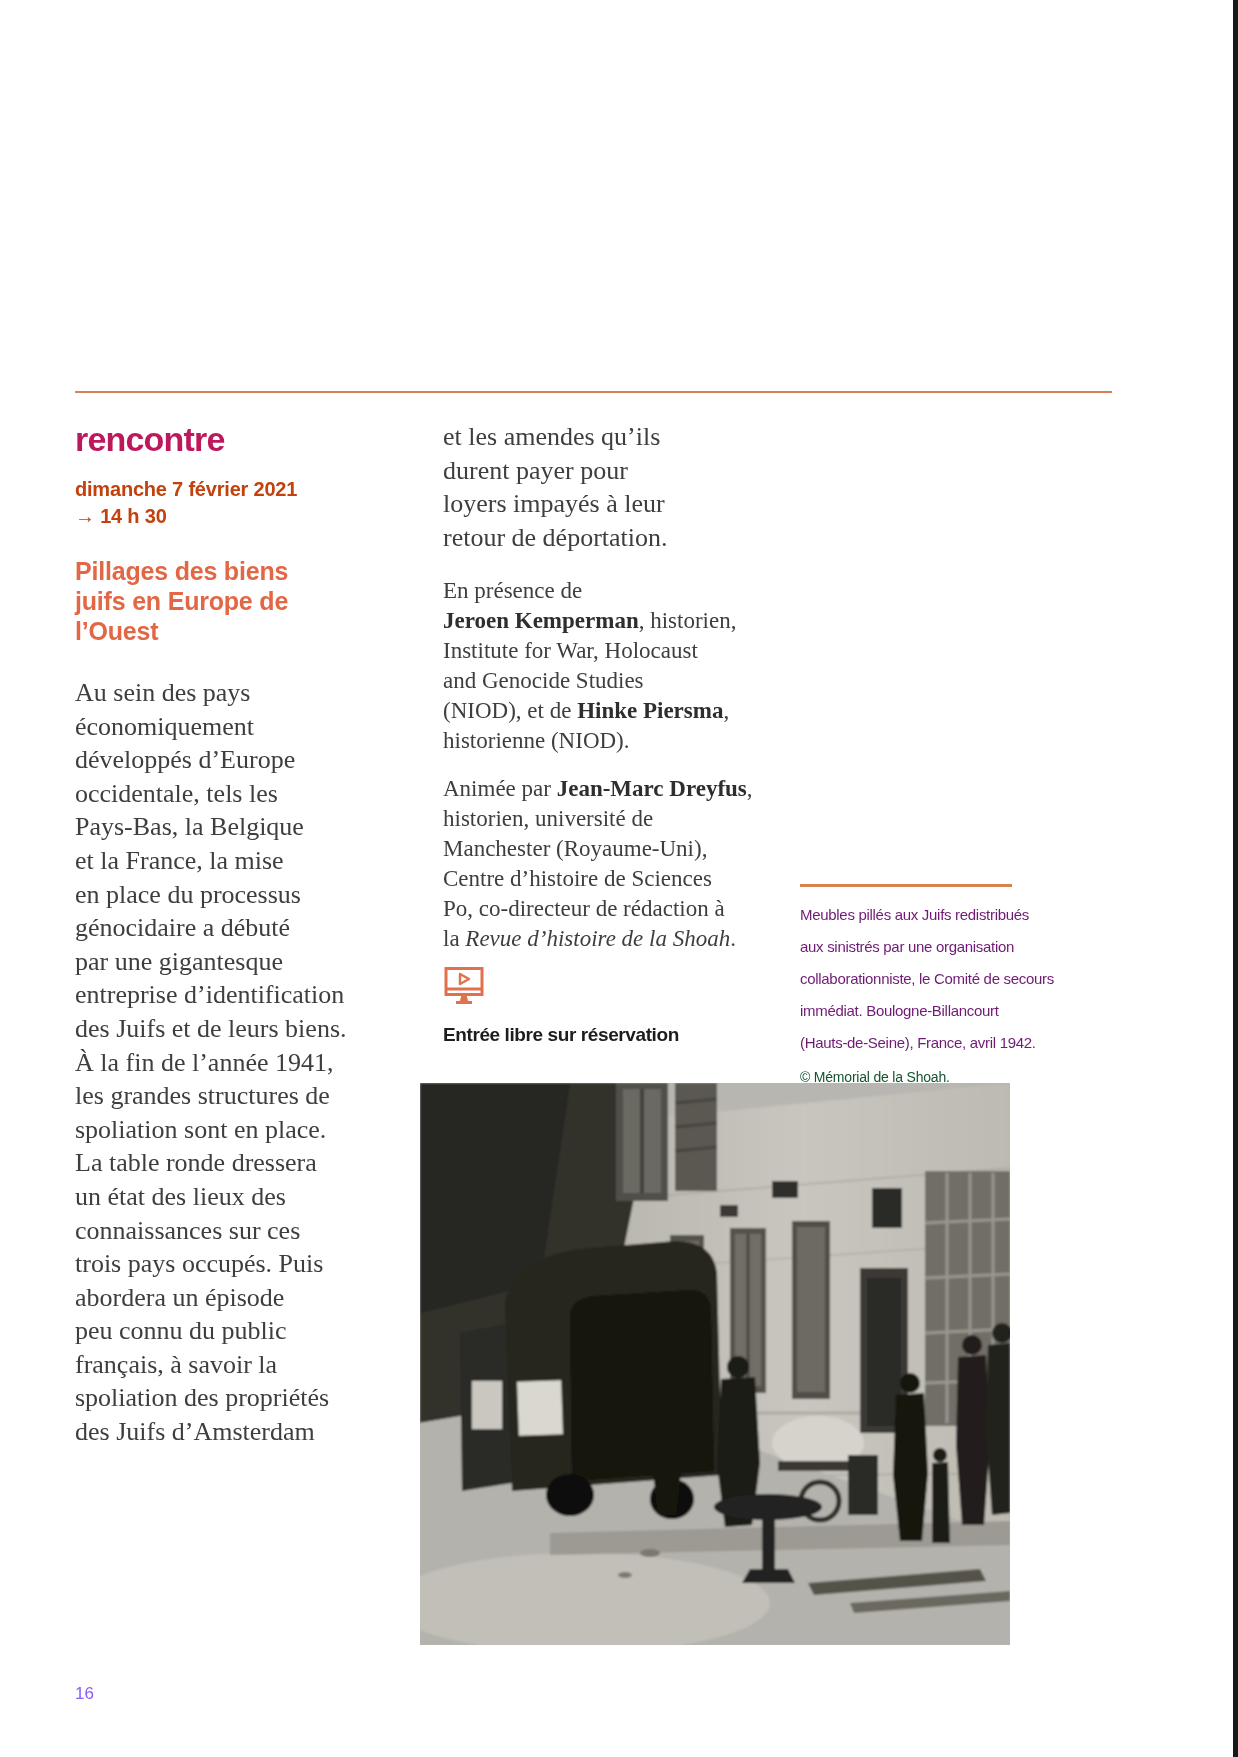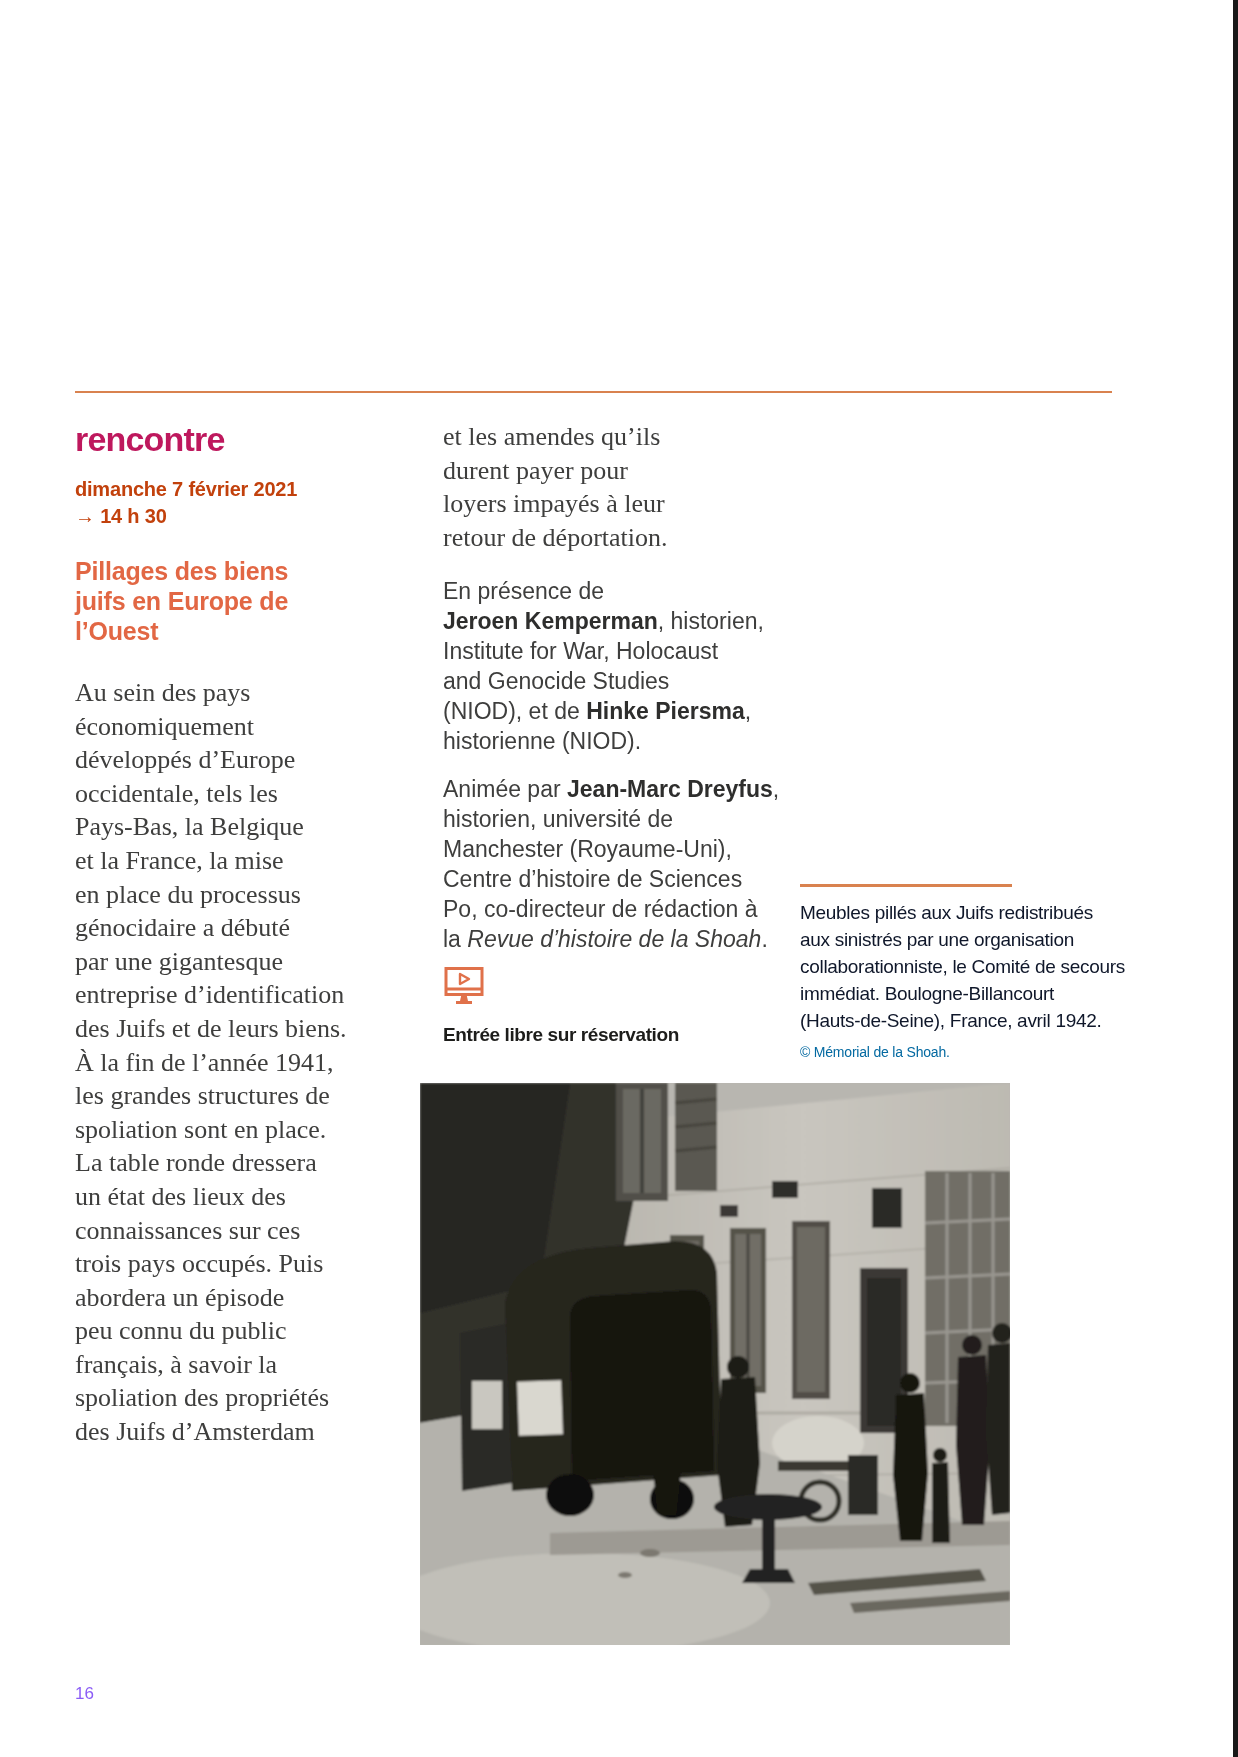--- a/index.html
+++ b/index.html
@@ -13,32 +13,32 @@
   
   .col-left{position:absolute;left:75px;top:420px;width:330px;}
   .kicker{font-size:34px;font-weight:700;line-height:38px;color:#be185d;letter-spacing:-0.8px;}
   .schedule{margin-top:18px;font-size:20px;font-weight:700;line-height:27px;color:#c2410c;white-space:pre-line;letter-spacing:-0.2px;}
   .event-title{margin-top:26px;font-size:25px;font-weight:700;line-height:30px;color:#e26744;white-space:pre-line;letter-spacing:-0.2px;}
   .body-serif{font-family:"Liberation Serif",serif;font-size:26px;line-height:33.6px;color:#3e3e3d;white-space:pre-line;}
   .col-left .body-serif{margin-top:30px;}
 
   
   .col-mid{position:absolute;left:443px;top:420px;width:340px;}
-  .para-people,.para-host{font-family:Liberation Sans, sans-serif;font-size:23px;line-height:30px;color:#3e3e3d;white-space:pre-line;}
+  .para-people,.para-host{font-family:Liberation Serif, serif;font-size:23px;line-height:30px;color:#3e3e3d;white-space:pre-line;}
   .para-people{margin-top:22px;}
   .para-host{margin-top:18px;}
   .para-people span[data-b],.para-host span[data-b]{font-weight:700;color:#2e2e2d;}
   .video-icon{margin-top:12px;width:42px;height:40px;}
   .entry-note{margin-top:14px;font-size:19px;font-weight:700;color:#1d1d1b;letter-spacing:-0.4px;}
 
   
   .caption-block{position:absolute;left:800px;top:884px;width:212px;}
   .caption-rule{width:212px;height:3px;background:#d9824f;}
-  .caption-text{margin-top:12px;font-size:19px;line-height:27px;letter-spacing:-0.3px;color:#0f172a;white-space:pre;}
-  .photo-credit{margin-top:10px;font-size:14px;letter-spacing:-0.2px;color:#0369a1;}
+  .caption-text{margin-top:12px;font-size:15px;line-height:32px;letter-spacing:-0.3px;color:#701a75;white-space:pre;}
+  .photo-credit{margin-top:10px;font-size:14px;letter-spacing:-0.2px;color:#14532d;}
 
   
   .photo{position:absolute;left:420px;top:1083px;width:590px;height:562px;background:#b8b6b0;}
   .photo svg{display:block;width:100%;height:100%;}
 
   .page-number{position:absolute;left:75px;top:1684px;font-size:17px;color:#8b5cf6;}
 </style>
 </head>
 <body>
 

